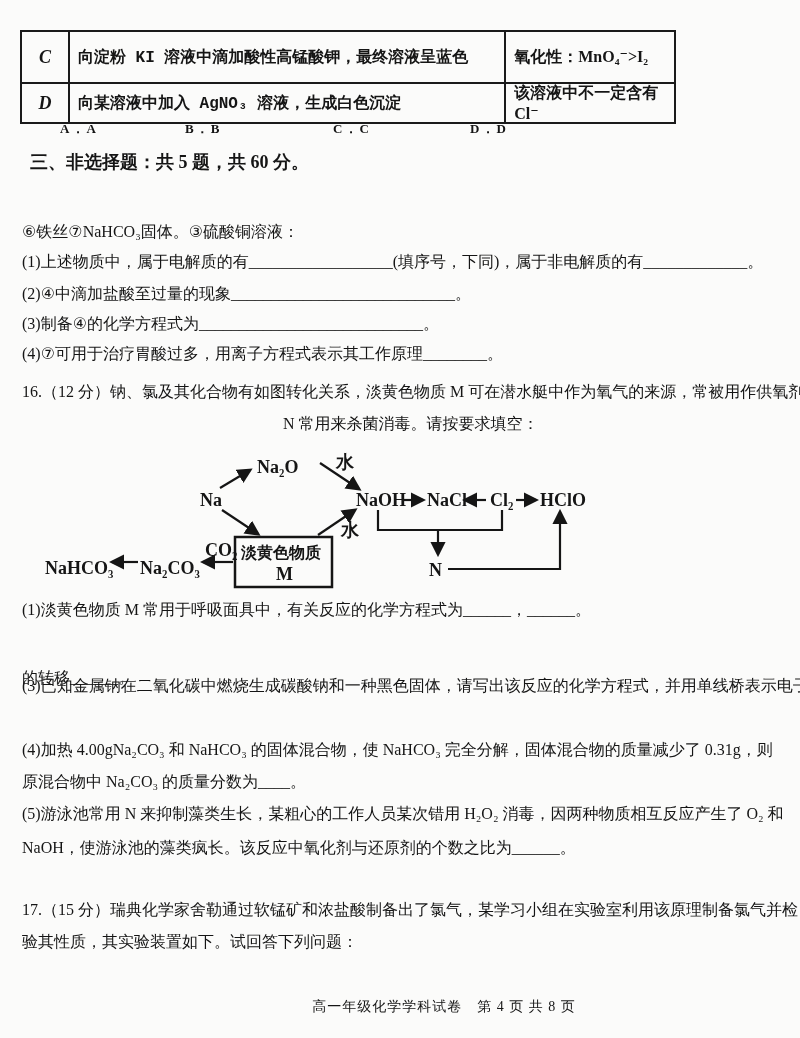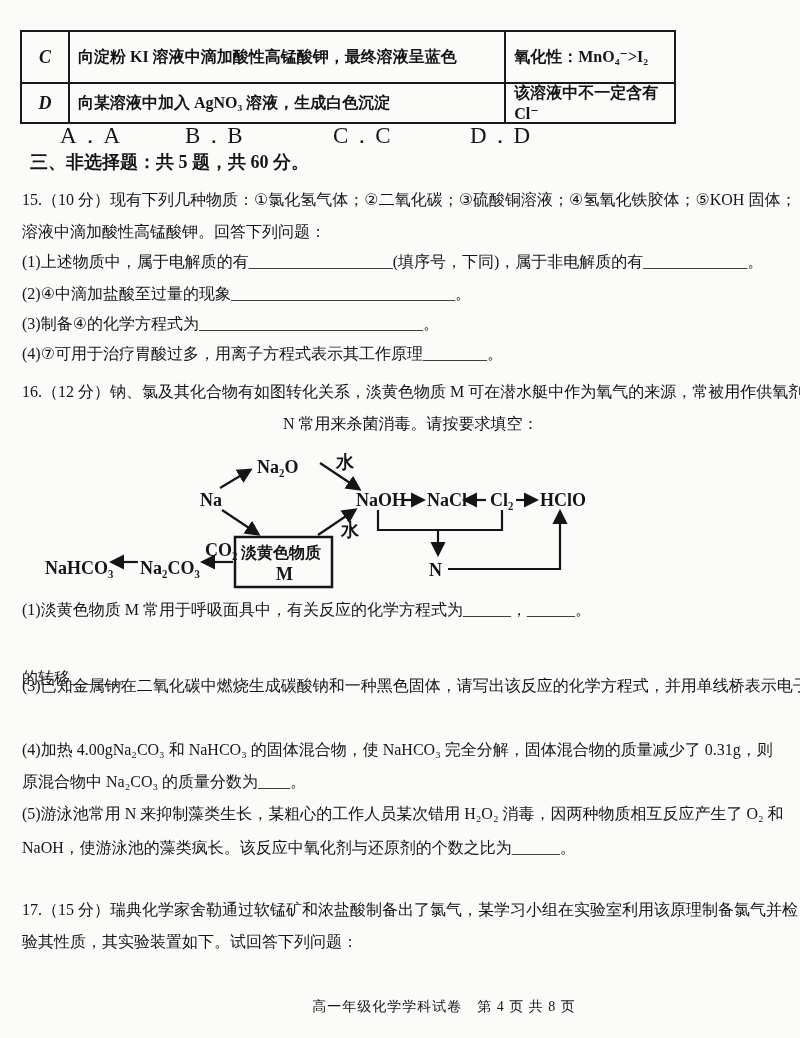--- a/index.html
+++ b/index.html
@@ -27,29 +27,29 @@
     padding: 6px 8px;
     font-size: 16px;
     display: flex; align-items: center;
   }
   .cell.c-label {
     width: 48px; justify-content: center;
     border-right: 2px solid #1a1a1a;
     font-family: "Liberation Serif", serif;
     font-style: italic; font-weight: bold; font-size: 18px;
   }
-  .cell.c-desc { width: 437px; border-right: 2px solid #1a1a1a; font-weight: bold; }
+  .cell.c-desc { width: 437px; border-right: 2px solid #1a1a1a; font-weight: bold; font-family: Liberation Mono, monospace; }
   .cell.c-concl { width: 168px; font-weight: bold; }
   .trow.row-c { height: 50px; }
   .trow.row-d { height: 40px; }
 
   
   .options { position: absolute; top: 120px; left: 0; width: 800px; height: 22px; }
   .options span {
-    position: absolute; font-size: 23px; font-weight: normal;
+    position: absolute; font-size: 13px; font-weight: bold;
     letter-spacing: 2px;
   }
   .opt-a { left: 60px; }
   .opt-b { left: 185px; }
   .opt-c { left: 333px; }
   .opt-d { left: 470px; }
 
   
   .line {
     position: absolute; left: 22px; width: 762px;
@@ -92,22 +92,21 @@
 
   <div class="options">
     <span class="opt-a">A．A</span>
     <span class="opt-b">B．B</span>
     <span class="opt-c">C．C</span>
     <span class="opt-d">D．D</span>
   </div>
 
   <div class="line section-header" style="top:150px">三、非选择题：共 5 题，共 60 分。</div>
 
-  <div class="line" style="top:190px">15.（10 分）现有下列几种物质：①氯化氢气体；②二氧化碳；③硫酸铜溶液；④氢氧化铁胶体；⑤KOH 固体；</div>
-  <div class="line" style="top:222px">溶液中滴加酸性高锰酸钾。回答下列问题：</div>
+  <div class="line" style="top:222px">⑥铁丝⑦NaHCO₃固体。③硫酸铜溶液：</div>
   <div class="line" style="top:252px">(1)上述物质中，属于电解质的有__________________(填序号，下同)，属于非电解质的有_____________。</div>
   <div class="line" style="top:284px">(2)④中滴加盐酸至过量的现象____________________________。</div>
   <div class="line" style="top:314px">(3)制备④的化学方程式为____________________________。</div>
   <div class="line" style="top:344px">(4)⑦可用于治疗胃酸过多，用离子方程式表示其工作原理________。</div>
 
   <div class="line" style="top:382px">16.（12 分）钠、氯及其化合物有如图转化关系，淡黄色物质 M 可在潜水艇中作为氧气的来源，常被用作供氧剂，</div>
   <div class="line centered-line" style="top:414px">N 常用来杀菌消毒。请按要求填空：</div>
 
   <div class="diagram">
     <svg viewBox="0 0 770 165" width="770" height="165">

